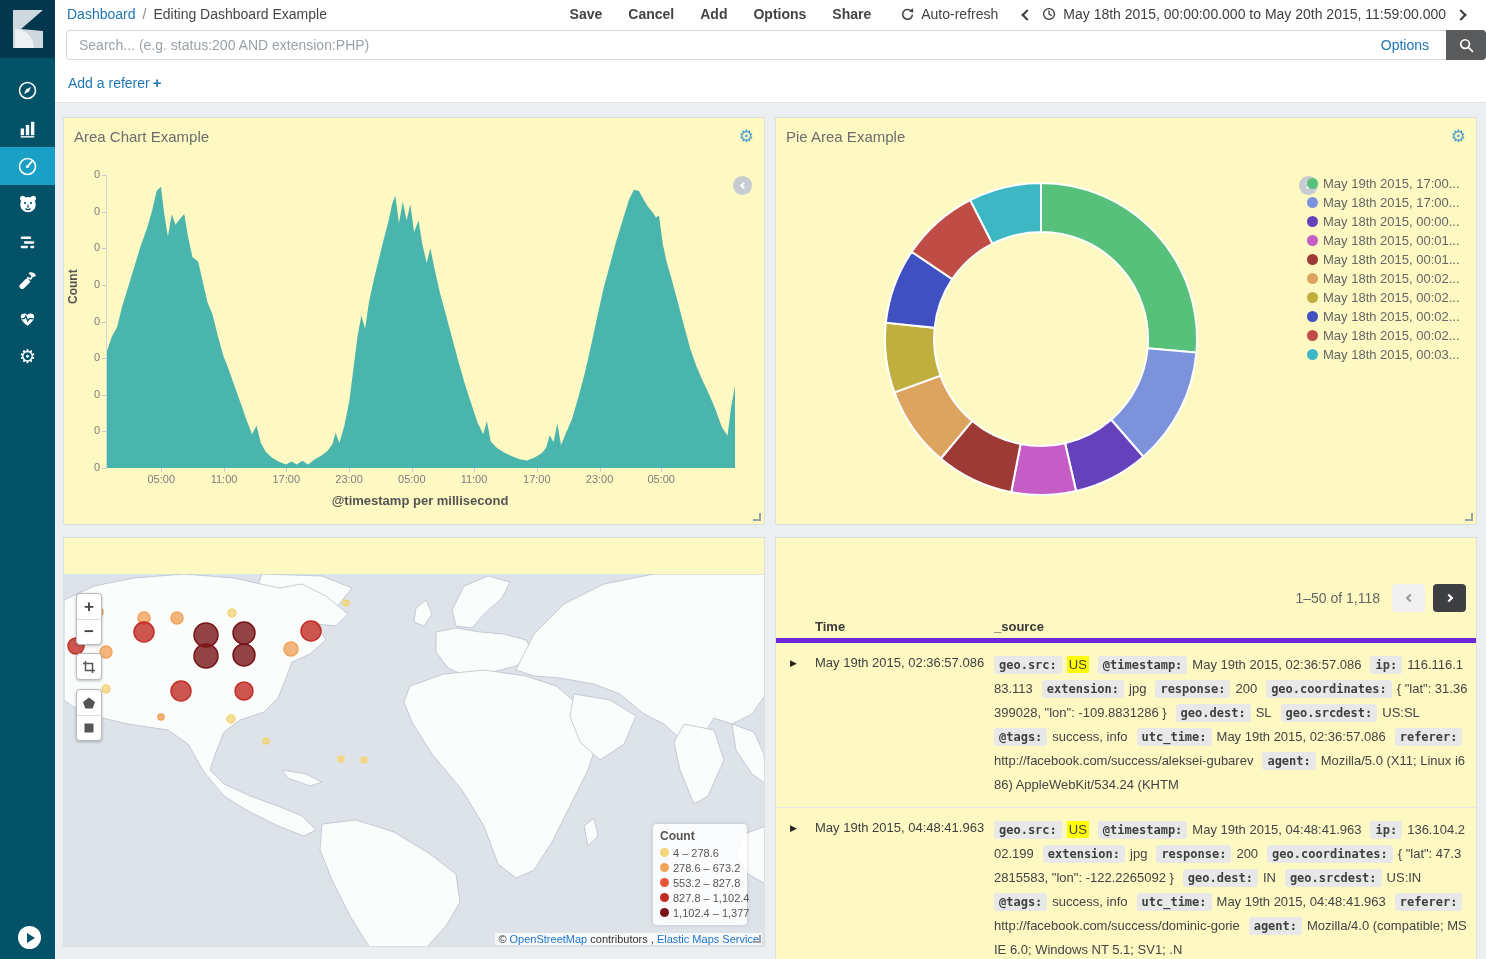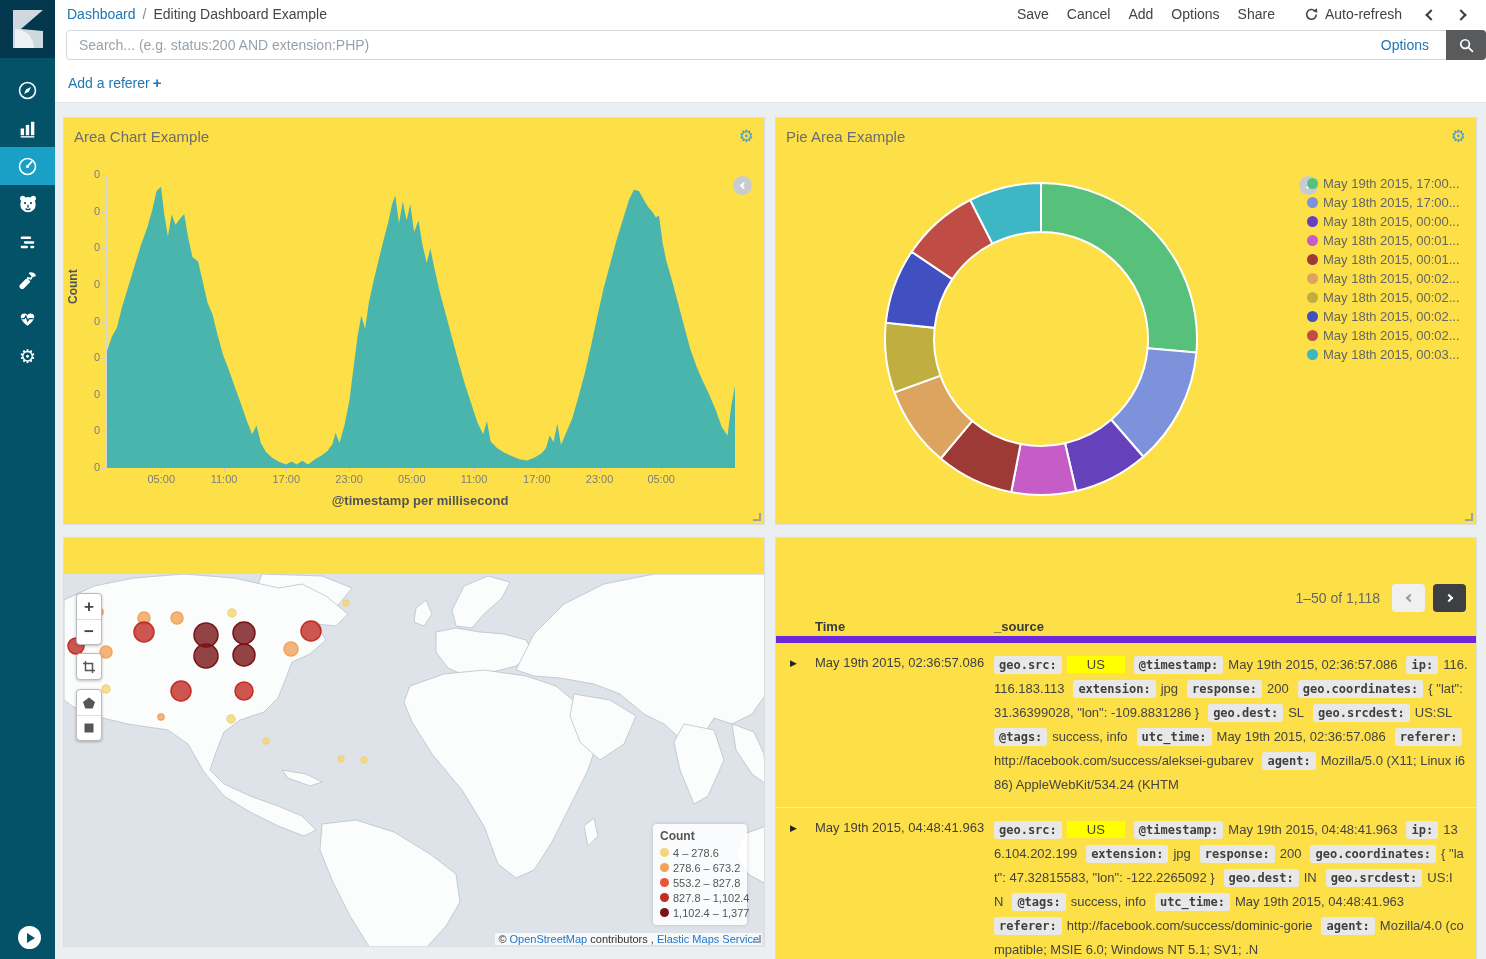--- a/index.html
+++ b/index.html
@@ -16,21 +16,21 @@
   .sbitem svg, .sbitem span { display:block; }
   .gear-glyph { color:#fff; font-size:19px; font-family:"DejaVu Sans",sans-serif; line-height:1; }
   .collapse-btn { position:absolute; left:18px; bottom:10px; width:23px; height:23px; border-radius:50%; background:#fff; display:flex; align-items:center; justify-content:center; cursor:pointer; }
   .collapse-btn i { display:block; width:0; height:0; border-left:8px solid #045268; border-top:5px solid transparent; border-bottom:5px solid transparent; margin-left:3px; }
 
   
   .topnav { position:absolute; left:55px; top:0; right:0; height:28px; background:#fff; display:flex; align-items:center; padding:0 10px 0 12px; font-size:14px; color:#464646; }
   .crumbs { display:flex; align-items:center; gap:7px; white-space:nowrap; }
   .crumbs a { color:#2077b4; text-decoration:none; cursor:pointer; }
   .crumbs .sep { color:#888; }
-  .nav-actions { display:flex; align-items:flex-end; gap:18px; margin-left:auto; }
+  .nav-actions { display:flex; align-items:flex-end; gap:26px; margin-left:auto;font-weight:bold; }
   .nav-actions a { color:#434343; cursor:pointer; }
   .refresh-btn { display:flex; align-items:center; gap:6px; margin-left:29px; cursor:pointer; color:#434343; }
   .chev-btn { width:22px; text-align:center; cursor:pointer; margin:0 4px; }
   .chev-btn i { display:inline-block; width:8px; height:8px; border-left:2px solid #3d3d3d; border-bottom:2px solid #3d3d3d; }
   .chev-btn.prev { margin-left:18px; }
   .chev-btn.prev i { transform:rotate(45deg); }
   .chev-btn.next i { transform:rotate(-135deg); }
   .timerange { display:flex; align-items:center; gap:7px; cursor:pointer; white-space:nowrap; color:#3d3d3d; }
 
   .searchbar { position:absolute; left:55px; top:28px; right:0; height:34px; background:#fff; padding:2px 0 2px 11px; }
@@ -38,21 +38,21 @@
   .searchfield input { flex:1; border:none; outline:none; font-size:14px; padding:0 12px; color:#333; background:transparent; font-family:inherit; }
   .searchfield input::placeholder { color:#98a2ab; }
   .search-options { color:#2077b4; font-size:14px; margin:0 17px 0 8px; cursor:pointer; text-decoration:none; }
   .search-btn { width:40px; height:30px; margin:-1px -1px -1px 0; background:#595a5c; border:none; border-radius:0 4px 4px 0; display:flex; align-items:center; justify-content:center; cursor:pointer; }
 
   .filterbar { position:absolute; left:55px; top:62px; right:0; height:41px; background:#fff; border-bottom:1px solid #e2e2e2; display:flex; align-items:center; padding:0 13px; }
   .add-filter { color:#2077b4; font-size:14px; text-decoration:none; cursor:pointer; }
   .add-filter b { font-weight:bold; margin-left:3px; font-size:15px; }
 
   
-  .panel { position:absolute; background:#fde047; border:1px solid #dcdee0; }
+  .panel { position:absolute; background:#fef9c3; border:1px solid #dcdee0; }
   .panel-area   { left:63px;  top:117px; width:702px; height:408px; }
   .panel-pie    { left:775px; top:117px; width:702px; height:408px; }
   .panel-map    { left:63px;  top:537px; width:702px; height:410px; }
   .panel-search { left:775px; top:537px; width:702px; height:450px; }
   .phead { height:36px; display:flex; align-items:center; padding:0 10px; }
   .ptitle { font-size:15px; color:#6d6d6d; }
   .gear { margin-left:auto; color:#4d9fcd; font-size:17px; line-height:1; cursor:pointer; font-family:"DejaVu Sans",sans-serif; }
   .gear::before { content:"\2699"; }
   .pbody { position:absolute; left:0; right:0; top:36px; bottom:0; }
   .rsz { position:absolute; right:3px; bottom:3px; width:8px; height:8px; border-right:2px solid #9aa2a9; border-bottom:2px solid #9aa2a9; cursor:nwse-resize; }
@@ -94,32 +94,32 @@
 
   
   .pagin { position:absolute; top:10px; right:10px; display:flex; align-items:center; gap:8px; }
   .pagin .ptext { font-size:14px; color:#666; margin-right:4px; }
   .pgbtn { width:33px; height:28px; border-radius:4px; display:flex; align-items:center; justify-content:center; cursor:pointer; }
   .pgbtn.lt { background:#f0f0f0; }
   .pgbtn.lt i { border-color:#9a9a9a; transform:rotate(45deg); margin-left:2px; }
   .pgbtn.dk { background:#3d3f42; }
   .pgbtn.dk i { border-color:#fff; transform:rotate(-135deg); margin-right:2px; }
   .pgbtn i { display:block; width:6px; height:6px; border-left:2px solid; border-bottom:2px solid; }
-  .shead { position:absolute; left:0; right:0; top:45px; height:24px; border-bottom:7px solid #6d28d9; font-size:13px; font-weight:bold; color:#3a3a3a; }
+  .shead { position:absolute; left:0; right:0; top:45px; height:24px; border-bottom:5px solid #6d28d9; font-size:13px; font-weight:bold; color:#3a3a3a; }
   .shead .h-time { position:absolute; left:39px; }
   .shead .h-src { position:absolute; left:218px; }
   .srows { position:absolute; left:0; right:0; top:69px; bottom:0; overflow:hidden; }
   .srow { display:flex; padding:10px 8px 10px 14px; border-bottom:1px solid #e8e8e8; }
   .scaret { width:25px; color:#222; font-size:9px; padding-top:5px; cursor:pointer; }
   .scaret::before { content:"\25B6"; font-family:"DejaVu Sans",sans-serif; }
   .stime { width:179px; font-size:13px; color:#3f3f3f; padding-top:2px; white-space:nowrap; }
   .ssource { flex:1; font-size:13px; color:#444; line-height:24px; word-break:break-all; }
   .skey { font-family:"DejaVu Sans Mono","Liberation Mono",monospace; font-size:12px; font-weight:bold; color:#3f3f41; background:#e8e8e8; border-radius:3px; padding:2px 5px; margin-right:5px; white-space:nowrap; }
   .sval { margin-right:9px; }
-  .sval.hl { background:#ffff00; padding:1px 20px; }
+  .sval.hl { background:#ffff00; padding:1px 2px; }
 </style>
 </head>
 <body>
 
 <div class="app">
 
   <aside class="sidebar">
     <div class="logo">
       <svg width="30" height="38" viewBox="0 0 30 38">
         <rect x="0" y="0" width="30" height="38" fill="#cfd8de"></rect>
@@ -201,20 +201,27 @@
         <a>Share</a>
       </div>
     <div class="refresh-btn">
       <svg width="15" height="15" viewBox="0 0 16 16">
         <path d="M13.2,8 a5.2,5.2 0 1 1 -1.5,-3.8" fill="none" stroke="#434343" stroke-width="1.7"></path>
         <polygon points="13.8,1.2 14.2,6.2 9.6,4.4" fill="#434343"></polygon>
       </svg>
       <span>Auto-refresh</span>
     </div>
     <div class="chev-btn prev"><i></i></div>
+    <div class="timerange">
+      <svg width="14" height="14" viewBox="0 0 16 16">
+        <circle cx="8" cy="8" r="6.2" fill="none" stroke="#3d3d3d" stroke-width="1.5"></circle>
+        <path d="M8,4.5 V8 L10.6,9.6" stroke="#3d3d3d" stroke-width="1.5" fill="none" stroke-linecap="round"></path>
+      </svg>
+      <span>May 18th 2015, 00:00:00.000 to May 20th 2015, 11:59:00.000</span>
+    </div>
     <div class="chev-btn next"><i></i></div>
   </header>
 
   <div class="searchbar">
     <div class="searchfield">
       <input type="text" placeholder="Search... (e.g. status:200 AND extension:PHP)" style="">
       <a class="search-options">Options</a>
       <button class="search-btn">
         <svg width="17" height="17" viewBox="0 0 18 18">
           <circle cx="7.5" cy="7.5" r="4.6" fill="none" stroke="#fff" stroke-width="1.8"></circle>

